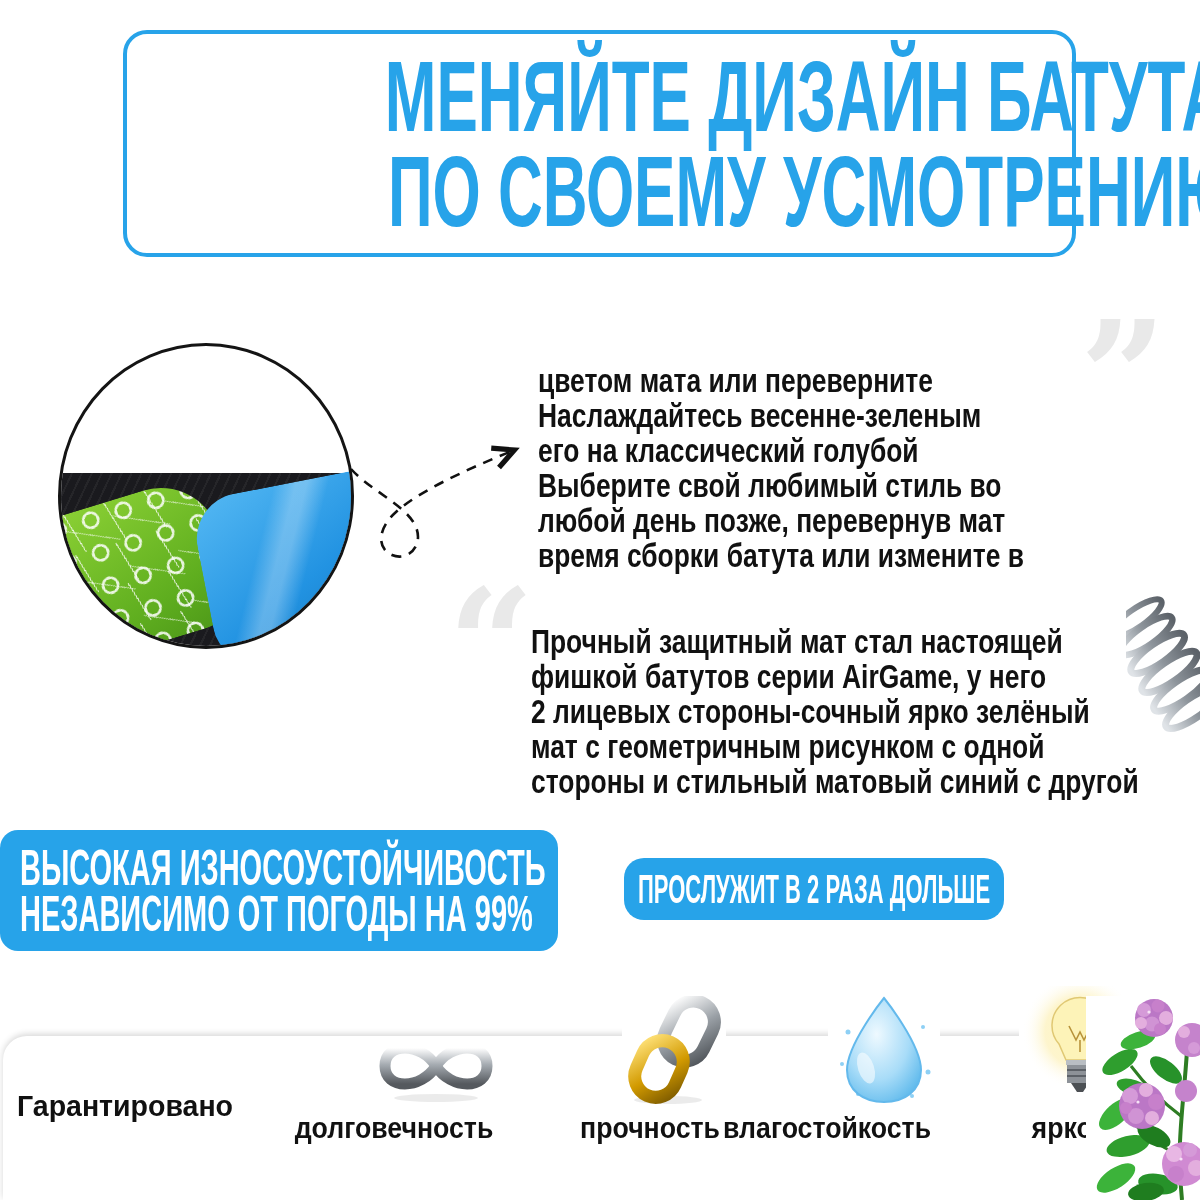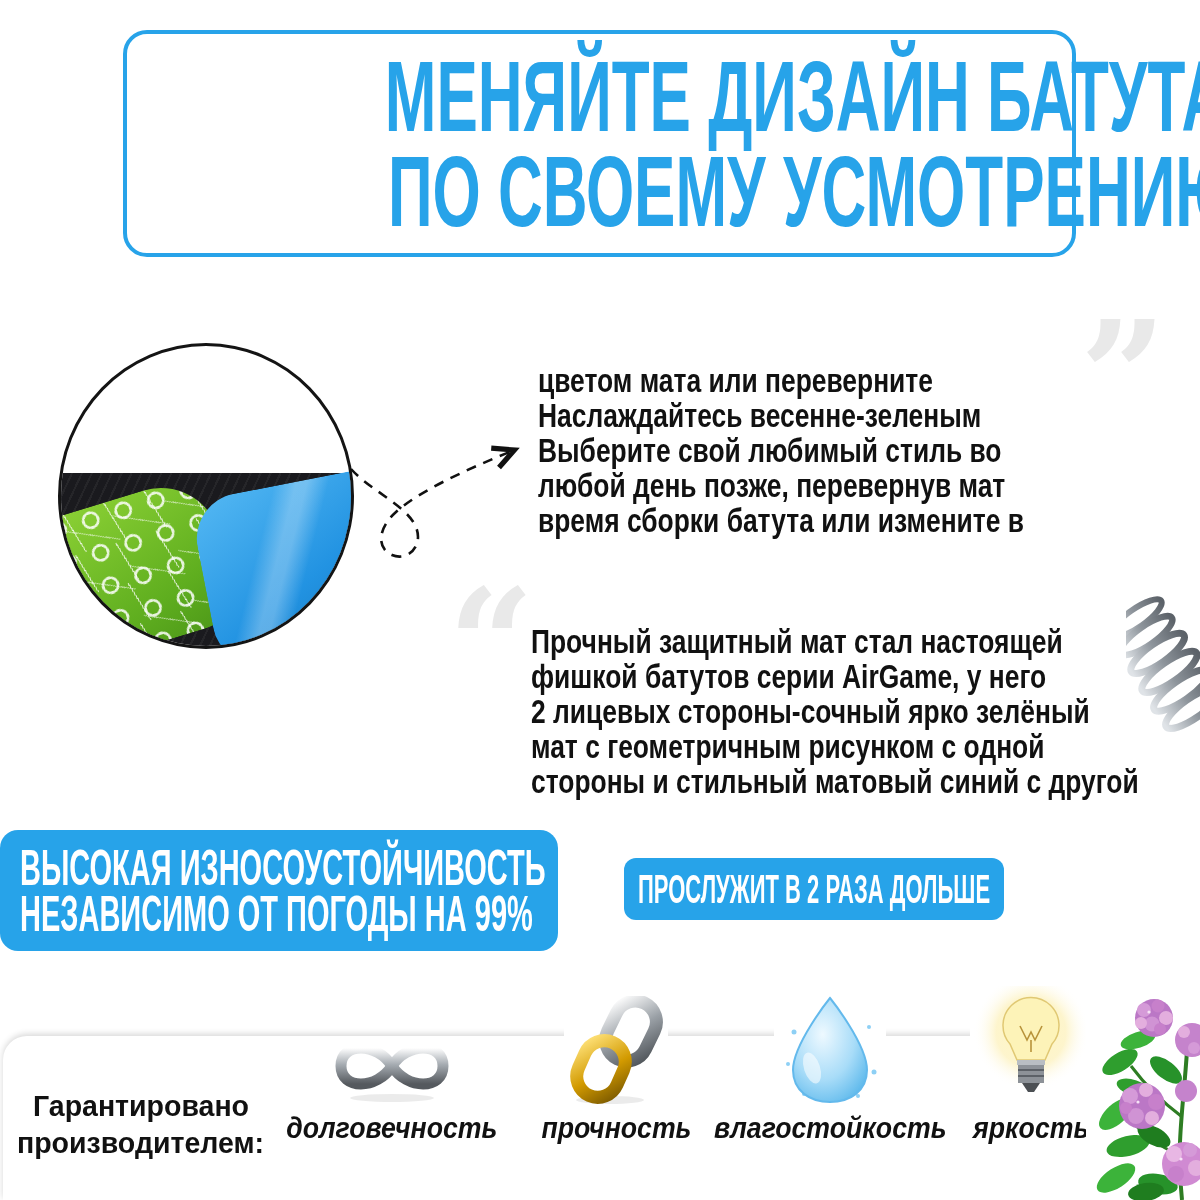--- a/index.html
+++ b/index.html
@@ -51,33 +51,33 @@
   
   .spring{position:absolute;left:1126px;top:592px;}
 
   
   .banner{position:absolute;left:0;top:830px;width:558px;height:121px;background:var(--accent);
     border-radius:18px;box-sizing:border-box;padding-left:20px;
     display:flex;flex-direction:column;justify-content:center;color:#fff;}
   .b-line{font-size:50px;font-weight:bold;line-height:46px;}
   .b-line span{display:inline-block;white-space:nowrap;transform:scaleX(.58);transform-origin:left center;}
   .pill{position:absolute;left:624px;top:858px;width:380px;height:62px;background:var(--accent);
-    border-radius:12px;display:flex;align-items:center;justify-content:center;color:#fff;
+    border-radius:20px;display:flex;align-items:center;justify-content:center;color:#fff;
     font-size:40px;font-weight:bold;}
   .pill span{display:inline-block;white-space:nowrap;transform:scaleX(.55);transform-origin:center;}
 
   
   .card{position:absolute;left:3px;top:1036px;width:1197px;height:164px;background:#fff;
     border-radius:24px 24px 0 0;box-shadow:0 -2px 6px rgba(0,0,0,.16);}
   .guarantee{position:absolute;left:17px;top:1087px;color:var(--ink);font-weight:bold;
     font-size:30px;line-height:37px;z-index:3;text-align:center;}
   .guarantee .g-line span{display:inline-block;white-space:nowrap;transform:scaleX(.95);transform-origin:left center;}
 
   .feature{position:absolute;top:993px;height:152px;width:220px;display:flex;flex-direction:column;
-    align-items:center;justify-content:flex-end;z-index:2;font-style:italic;}
+    align-items:flex-end;justify-content:flex-end;z-index:2;}
   .f1{left:282px}.f2{left:506px}.f3{left:720px}.f4{left:921px}
   .icon-box{background:#fff;display:flex;align-items:flex-end;justify-content:center;}
   .f-label{font-size:29px;font-weight:bold;color:var(--ink);margin-top:6px;}
   .f-label span{display:inline-block;white-space:nowrap;transform:scaleX(.92);transform-origin:center;}
 
   .plant{position:absolute;left:1086px;top:996px;z-index:2;}
 </style>
 </head>
 <body>
 
@@ -101,20 +101,21 @@
         <path d="M1,1 L9,5 L1,9" fill="none" stroke="#111" stroke-width="2"></path>
       </marker>
     </defs>
     <path d="M 21 49 C 40 70, 75 85, 85 105 C 95 125, 78 142, 62 135 C 46 128, 48 108, 66 92 C 88 72, 135 50, 182 31" fill="none" stroke="#111" stroke-width="2.6" stroke-dasharray="10 8" marker-end="url(#arr)"></path>
   </svg>
 
   <div class="quote-mark close">”</div>
   <div class="para intro">
     <div class="p-line"><span>цветом мата или переверните</span></div>
     <div class="p-line"><span>Наслаждайтесь весенне-зеленым</span></div>
+    <div class="p-line"><span>его на классический голубой</span></div>
     <div class="p-line"><span>Выберите свой любимый стиль во</span></div>
     <div class="p-line"><span>любой день позже, перевернув мат</span></div>
     <div class="p-line"><span>время сборки батута или измените в</span></div>
   </div>
 
   <div class="quote-mark open">“</div>
   <div class="para quote2">
     <div class="p-line"><span>Прочный защитный мат стал настоящей</span></div>
     <div class="p-line"><span>фишкой батутов серии AirGame, у него</span></div>
     <div class="p-line"><span>2 лицевых стороны-сочный ярко зелёный</span></div>
@@ -145,21 +146,20 @@
     <div class="b-line"><span>НЕЗАВИСИМО ОТ ПОГОДЫ НА 99%</span></div>
   </div>
   <div class="pill">
     <span>ПРОСЛУЖИТ В 2 РАЗА ДОЛЬШЕ</span>
   </div>
 
   <div class="card"></div>
 
   <div class="guarantee">
     <div class="g-line"><span>Гарантировано</span></div>
-    <div class="g-line"><span>производителем:</span></div>
   </div>
 
   <div class="feature f1">
     <div class="icon-box">
       <svg width="132" height="70" viewBox="0 0 132 70">
         <defs>
           <linearGradient id="silv" x1="0" y1="0" x2="0" y2="1">
             <stop offset="0" stop-color="#ffffff"></stop>
               <stop offset=".45" stop-color="#a7adb3"></stop>
               <stop offset="1" stop-color="#55595e"></stop>

